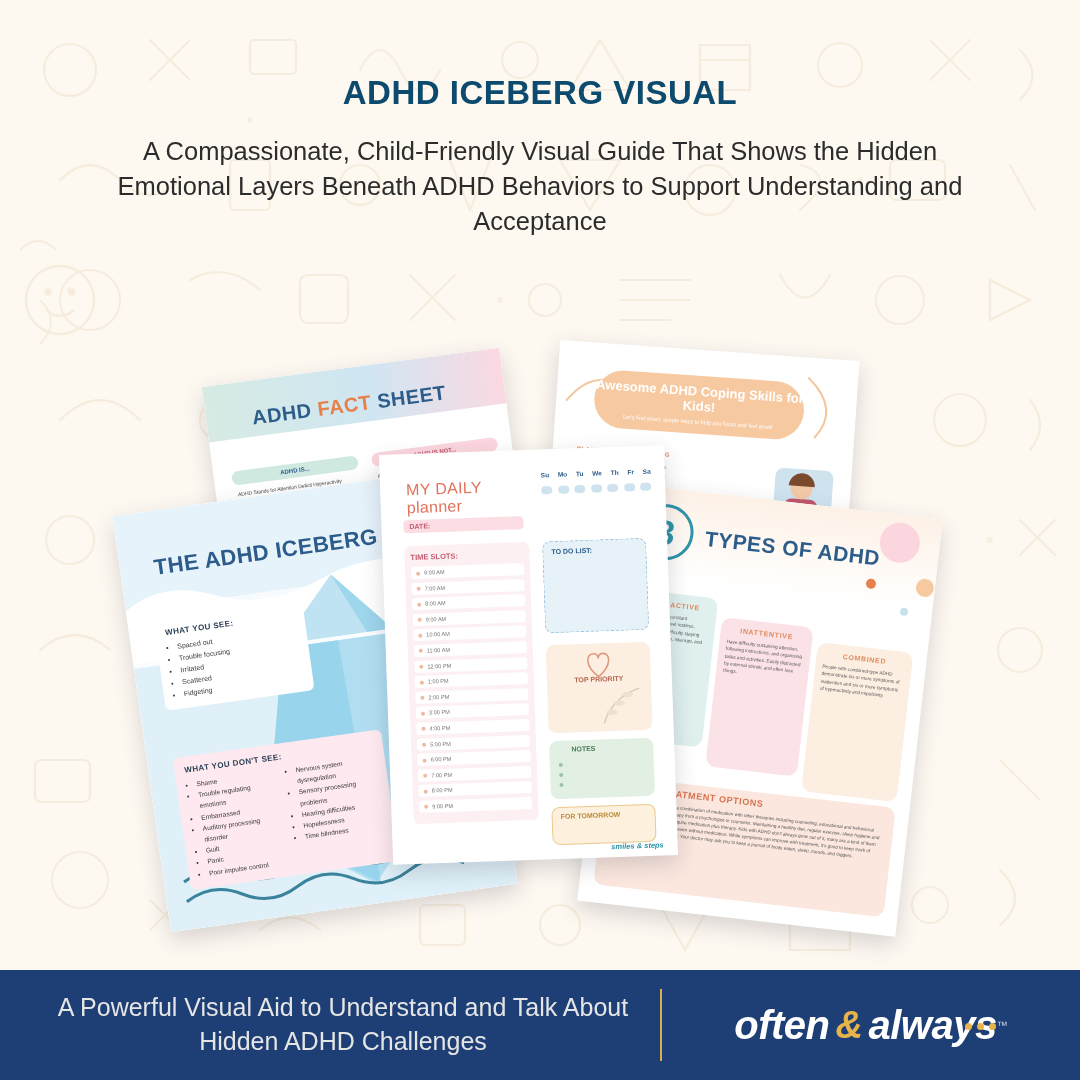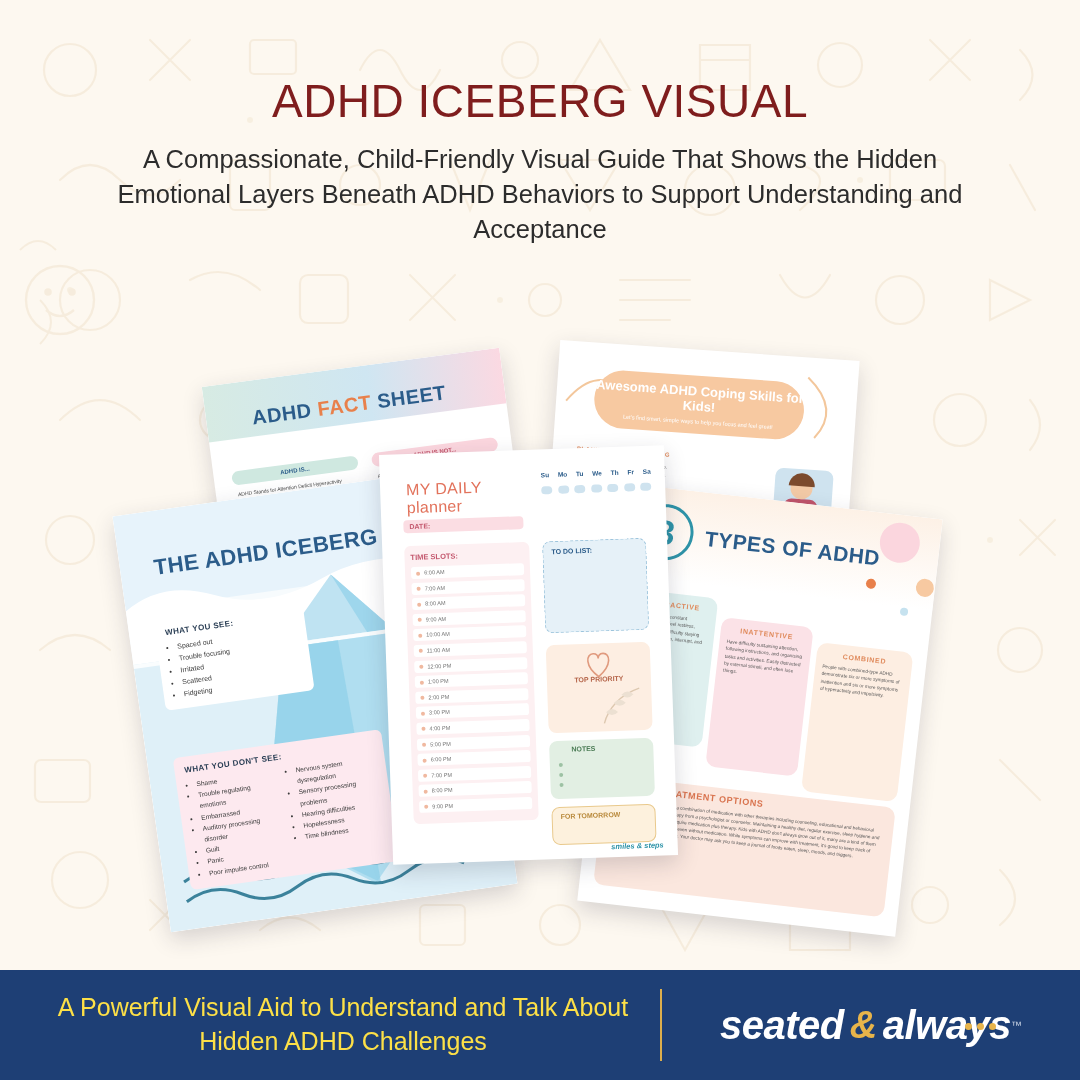--- a/index.html
+++ b/index.html
@@ -20,45 +20,45 @@
   .doodle-bg svg{ width:100%; height:100%; }
 
   
   .header{
     position:absolute; top:0; left:0; width:1080px;
     padding-top:74px;
     text-align:center;
     z-index:5;
   }
   .title{
-    font-size:46px;
-    font-weight:normal;
+    font-size:33px;
+    font-weight:bold;
     letter-spacing:.5px;
-    color:#7f1d1d;
+    color:#0c4a6e;
   }
   .subtitle{
-    margin-top:14px;
+    margin-top:22px;
     font-size:25.5px;
     line-height:1.38;
     color:#2c2c2c;
     padding:0 95px;
     font-weight:400;
   }
 
   
   .footer{
     position:absolute; bottom:0; left:0;
     width:1080px; height:110px;
     background:#1e3f75;
     display:flex; align-items:center;
     z-index:8;
   }
   .footer-text{
     flex:0 0 660px;
-    color:#fde047;
+    color:#e5e5e5;
     text-align:center;
     font-size:25px;
     line-height:1.35;
     padding-left:26px;
   }
   .footer-divider{
     width:2px; height:72px; background:#e8b44a; opacity:.95;
   }
   .brand{
     flex:1;
@@ -582,21 +582,21 @@
 
     <div class="plan-brand">smiles &amp; steps</div>
   </div>
 
 </div>
 
 <div class="footer">
   <div class="footer-text">A Powerful Visual Aid to Understand and Talk About Hidden ADHD Challenges</div>
   <div class="footer-divider"></div>
   <div class="brand">
-    <span class="brand-word">seated</span>
+    <span class="brand-word">often</span>
     <span class="brand-word brand-amp">&amp;</span>
     <span class="brand-word">always</span>
     <span class="brand-tm">™</span>
     <span class="brand-dots">
       <i></i>
       <i></i>
       <i></i>
     </span>
   </div>
 </div>

